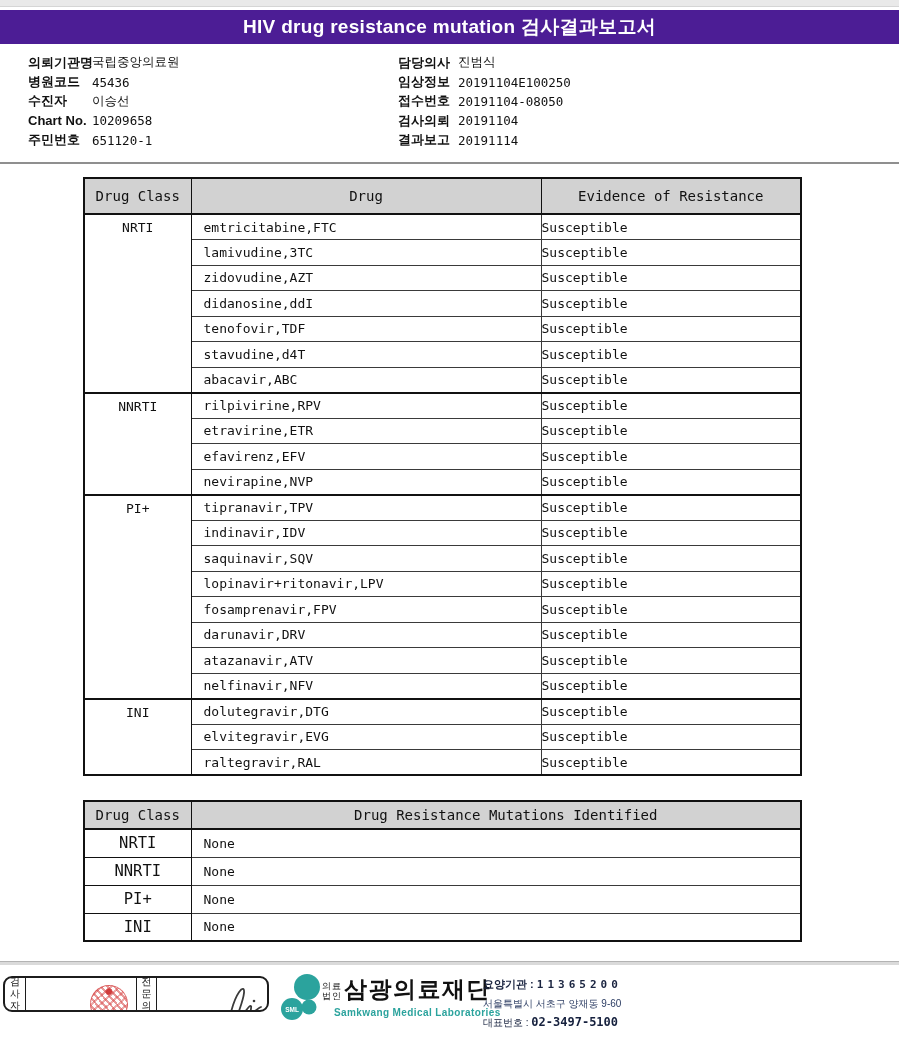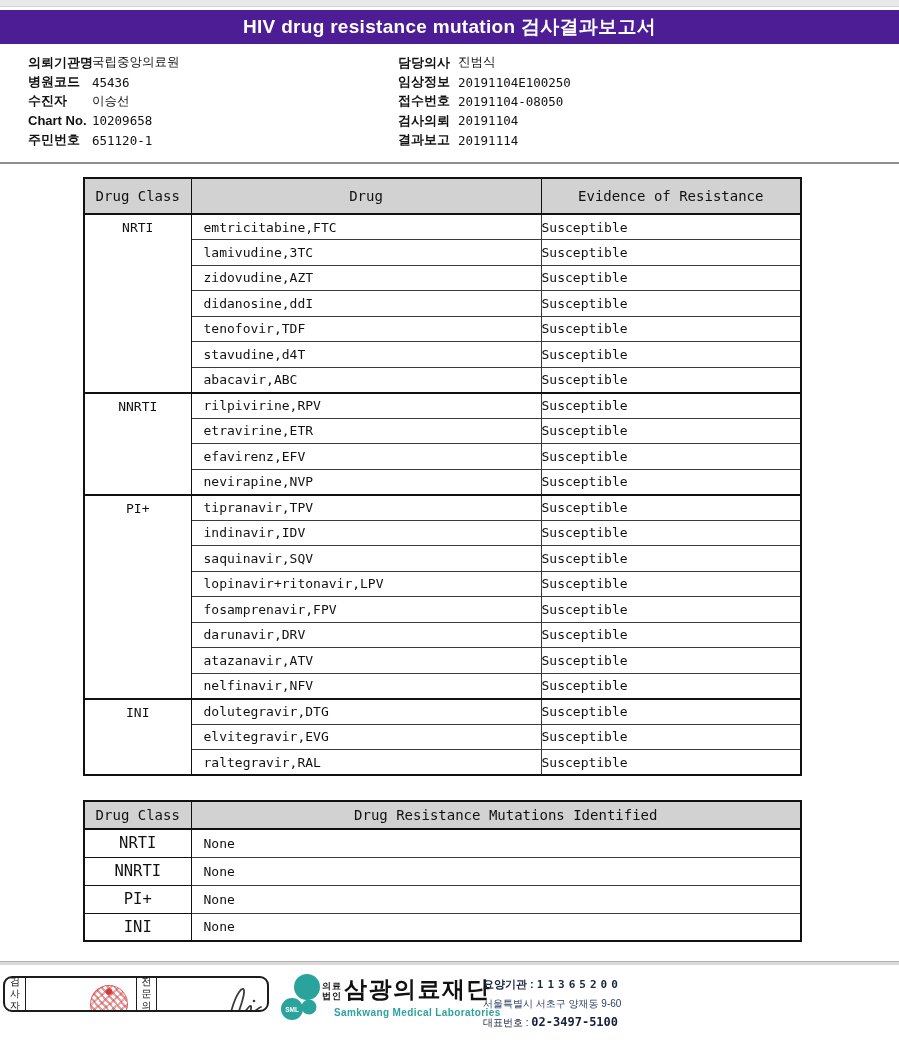--- a/index.html
+++ b/index.html
@@ -73,21 +73,21 @@
   .seal {
     position:absolute; right:8px; top:7px; width:38px; height:38px; border-radius:50%;
     border:1px solid rgba(214,69,69,.75);
     background:
       radial-gradient(circle at 50% 16%, rgba(205,50,50,.95) 2.5px, rgba(205,50,50,0) 4px),
       repeating-linear-gradient(48deg, rgba(214,69,69,.55) 0 2px, rgba(255,255,255,0) 2px 5px),
       repeating-linear-gradient(-42deg, rgba(214,69,69,.45) 0 2px, rgba(255,255,255,0) 2px 6px);
   }
   .signature { position:absolute; right:2px; top:3px; }
   .lab-logo { position:absolute; left:280px; top:972px; }
-  .org-type { position:absolute; left:322px; top:981px; font-size:9px; font-weight:bold; line-height:10px; letter-spacing:1px;text-align:right; }
+  .org-type { position:absolute; left:322px; top:981px; font-size:9px; font-weight:normal; line-height:10px; letter-spacing:1px;text-align:right; }
   .lab-name-ko { position:absolute; left:344px; top:974px; font-size:23px; font-weight:bold; letter-spacing:1.5px; white-space:nowrap; }
   .lab-name-en { position:absolute; left:334px; top:1007px; font-size:10px; font-weight:bold; color:#2ba39d; letter-spacing:.4px; white-space:nowrap; }
   .contact-block { position:absolute; left:483px; top:977px; white-space:nowrap; }
   .contact-line1 { font-size:11px; font-weight:bold; color:#1a2440; }
   .contact-line1 .digits { letter-spacing:4px; font-family:"DejaVu Sans Mono",monospace; font-size:11px; }
   .contact-line2 { margin-top:5px; font-size:10px; color:#2c3d63; }
   .contact-line3 { margin-top:4px; font-size:10px; color:#15203d; }
   .contact-line3 .phone { font-size:12px; font-weight:bold; font-family:"DejaVu Sans Mono",monospace; }
 </style>
 </head>

